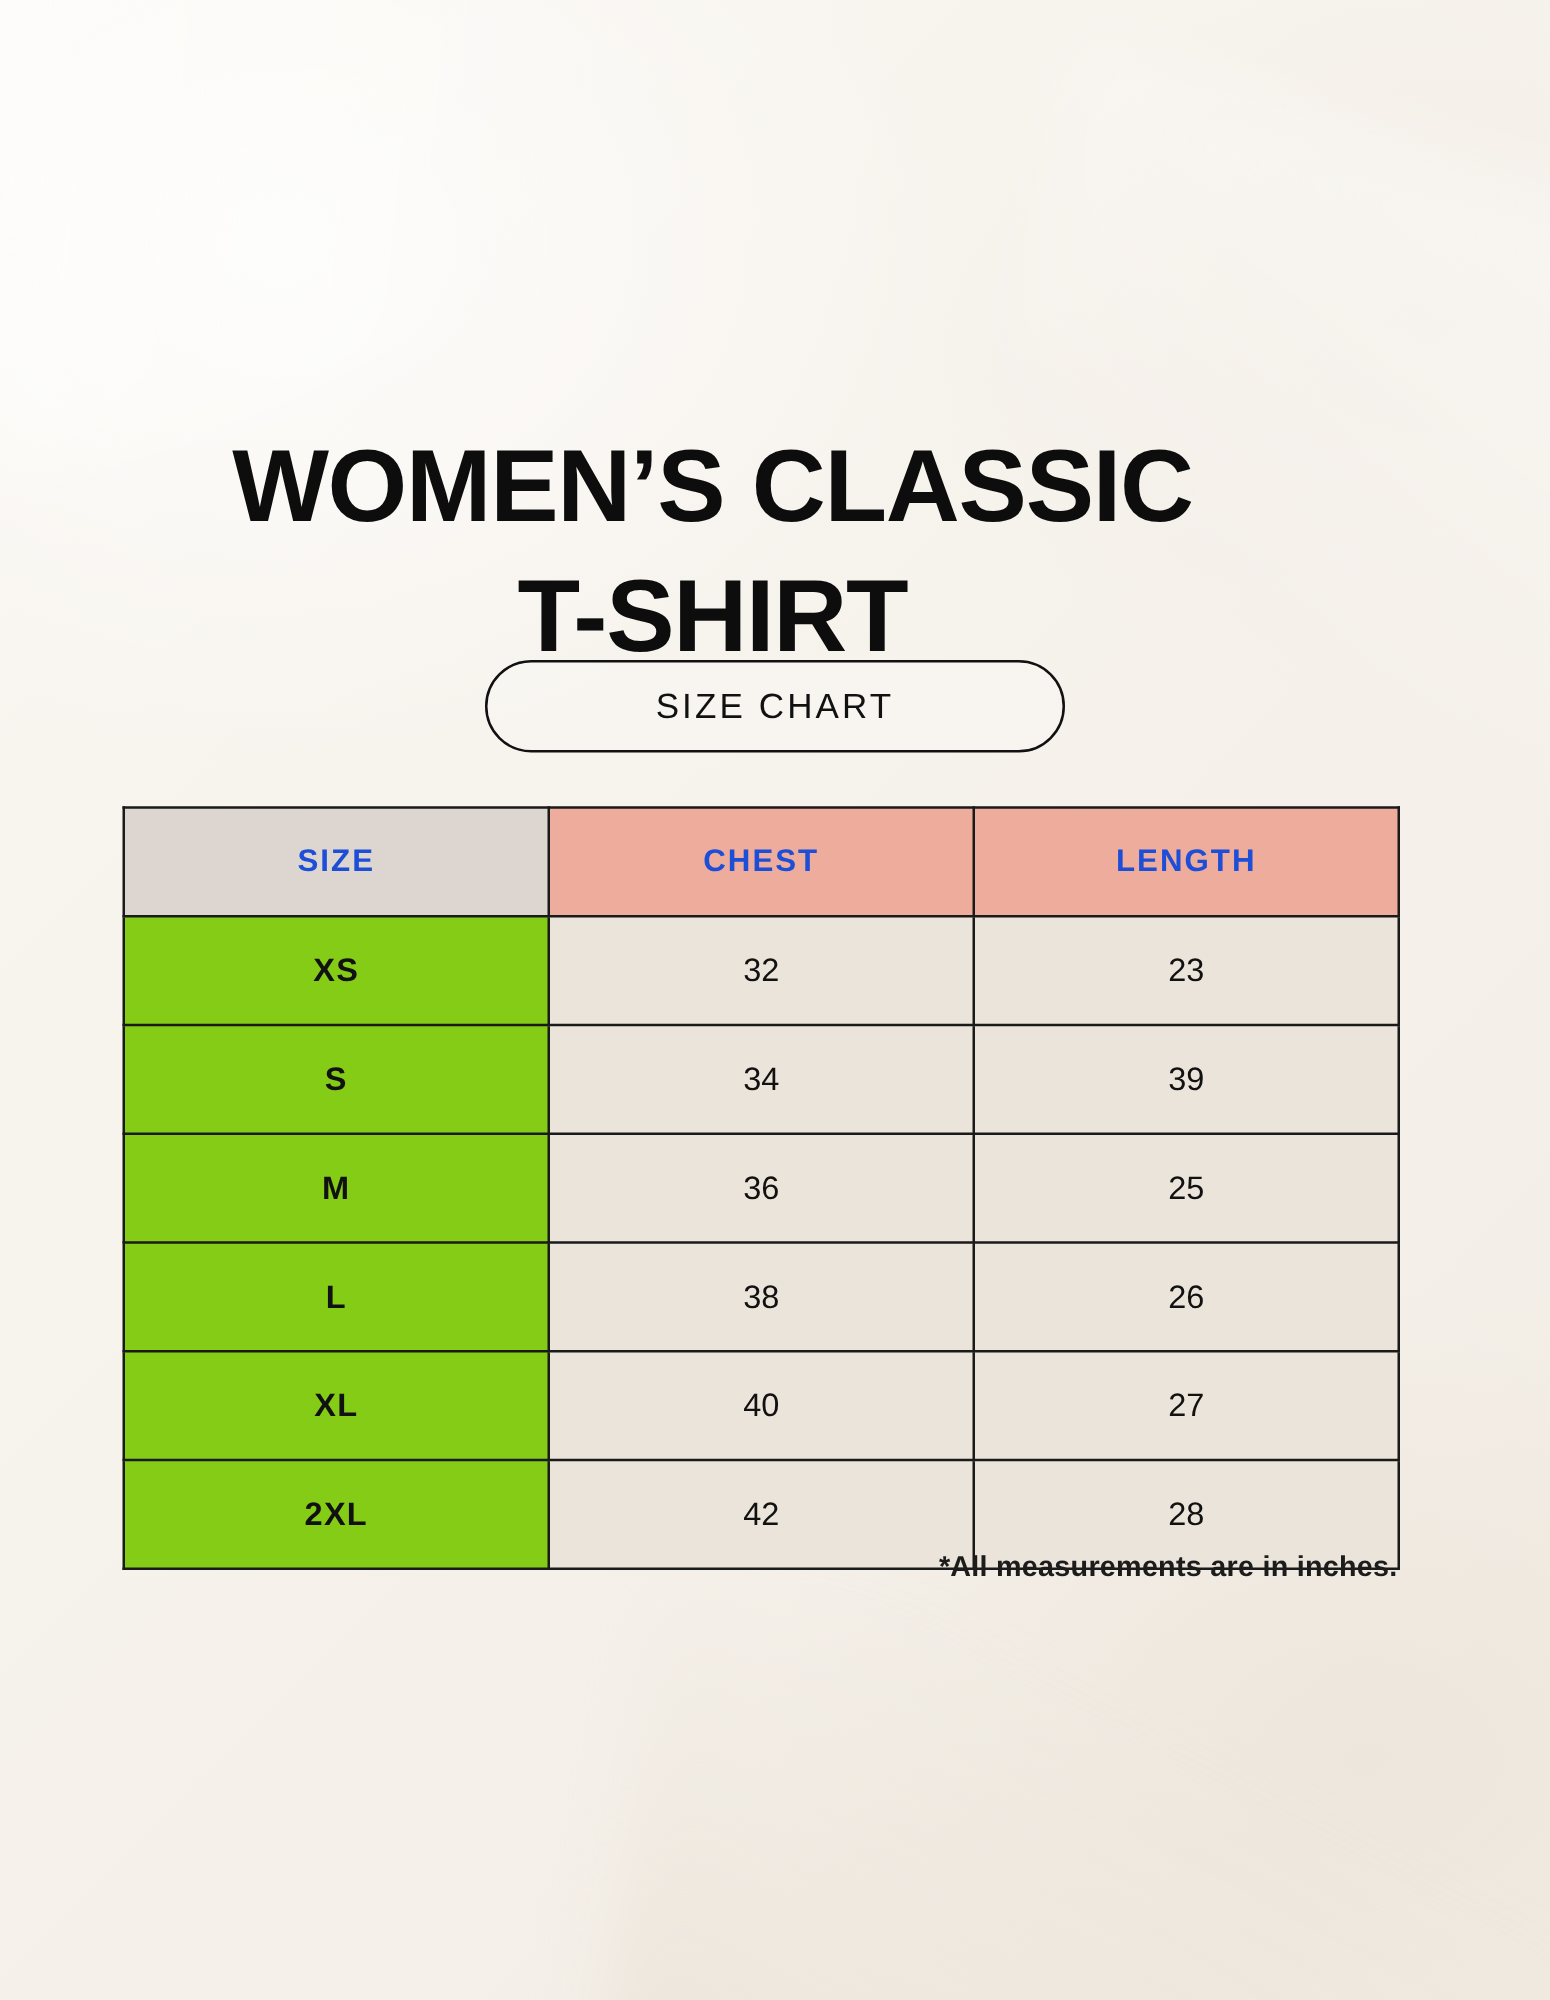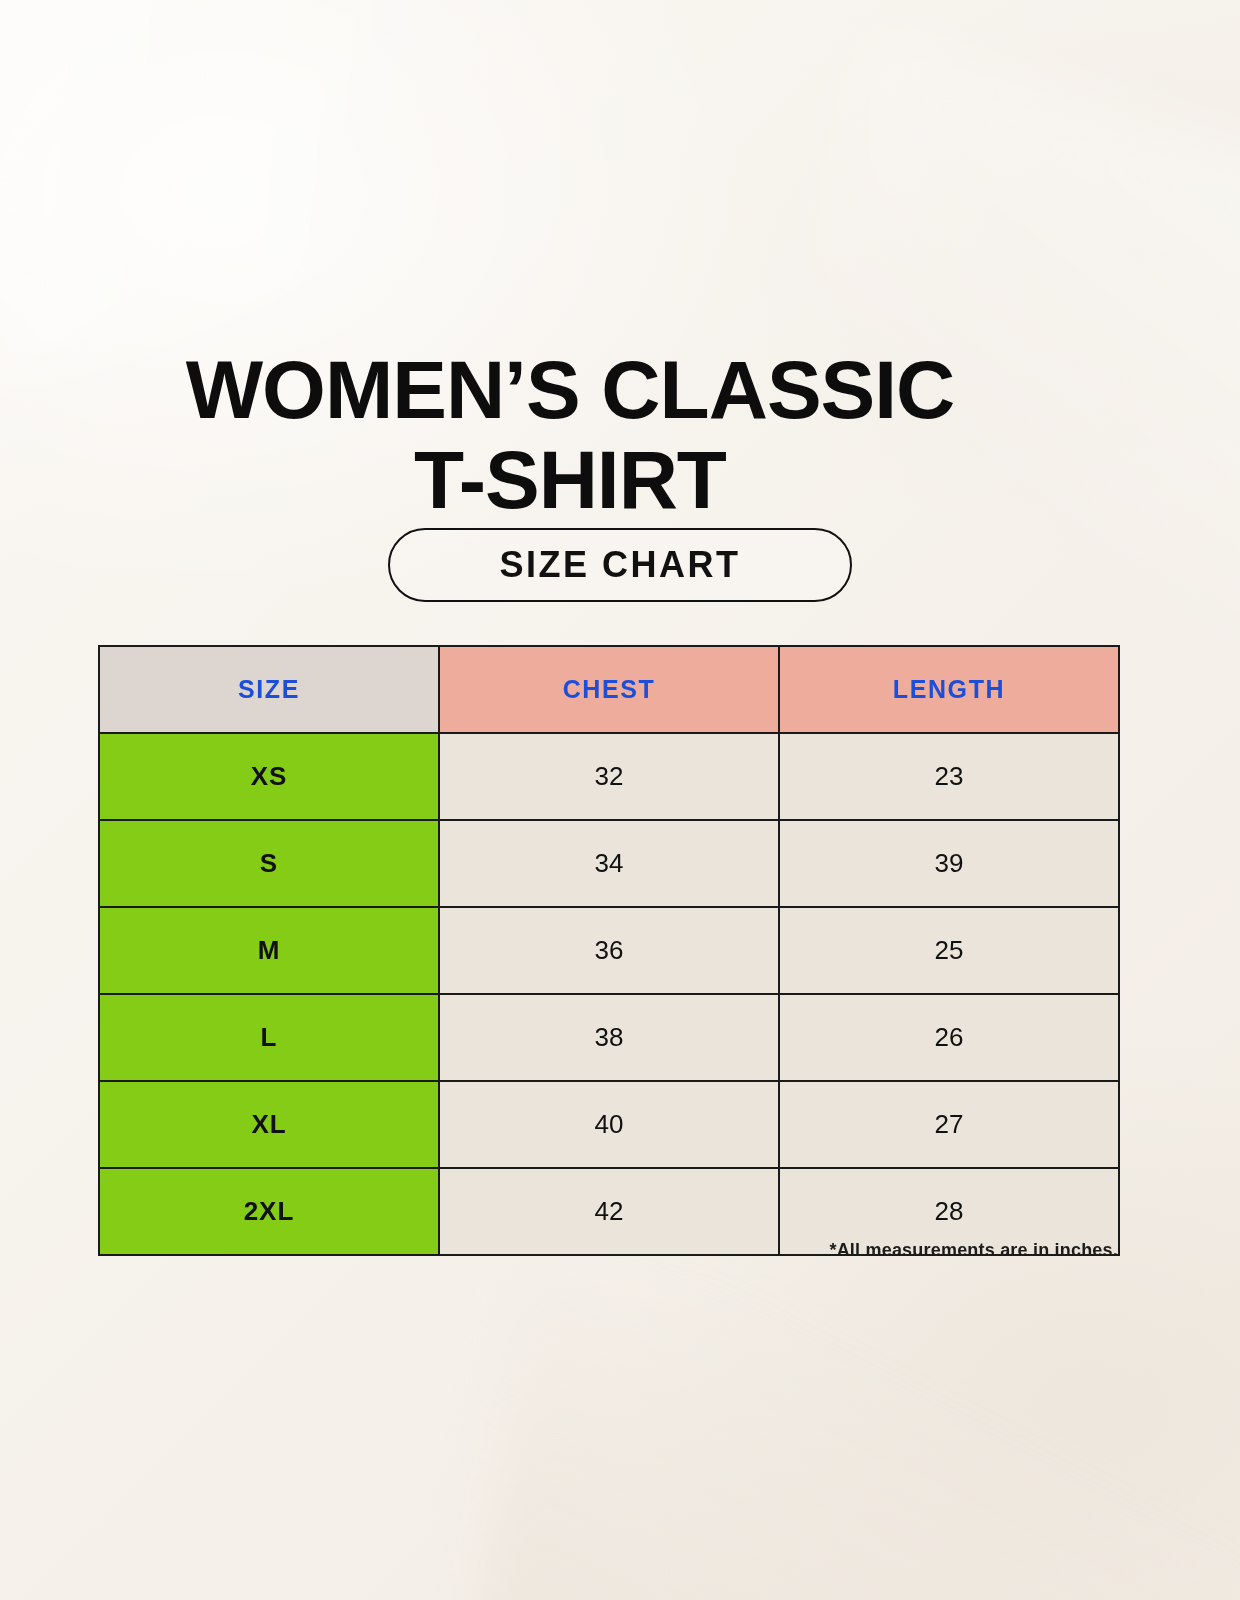--- a/index.html
+++ b/index.html
@@ -51,40 +51,40 @@
     width: 1140px;
     text-align: center;
     font-size: 82px;
     line-height: 0.95;
     font-weight: 700;
     letter-spacing: -1px;
     color: #0d0d0d;
   }
   .title-line-2 {
     display: block;
-    margin-top: 12px;
+    margin-top: 26px;
   }
 
   .pill {
     position: absolute;
     top: 528px;
     left: 50%;
     transform: translateX(-50%);
     width: 460px;
     height: 70px;
     border: 2.5px solid #111;
     border-radius: 40px;
     display: flex;
     align-items: center;
     justify-content: center;
     background: rgba(255,255,255,0.22);
   }
   .pill-label {
-    font-size: 36px;
-    font-weight: 700;
+    font-size: 28px;
+    font-weight: 400;
     letter-spacing: 2.5px;
     color: #111;
   }
 
   .table-wrap {
     position: absolute;
     top: 645px;
     left: 98px;
     width: 1020px;
   }
@@ -124,21 +124,21 @@
     font-weight: 400;
     margin-top: 32px;
   }
 
   .footnote {
     position: absolute;
     top: 1240px;
     left: 98px;
     width: 1020px;
     text-align: right;
-    font-size: 18px;
+    font-size: 23px;
     font-weight: 700;
     color: #1c1c1c;
     letter-spacing: 0.2px;
   }
 </style>
 </head>
 <body>
 
 <div class="page">
   <div class="bg-wash"></div>

